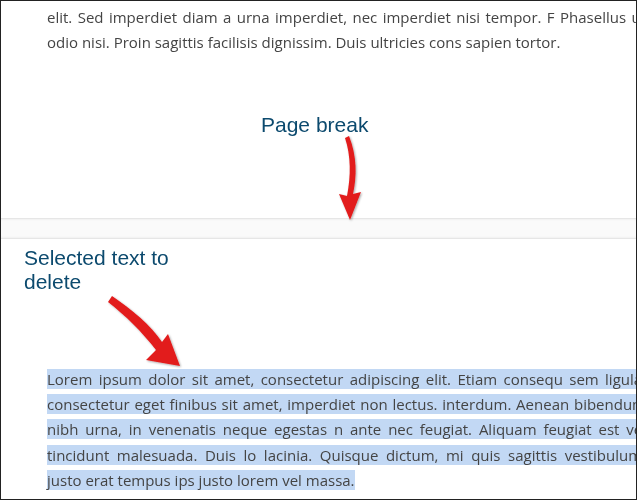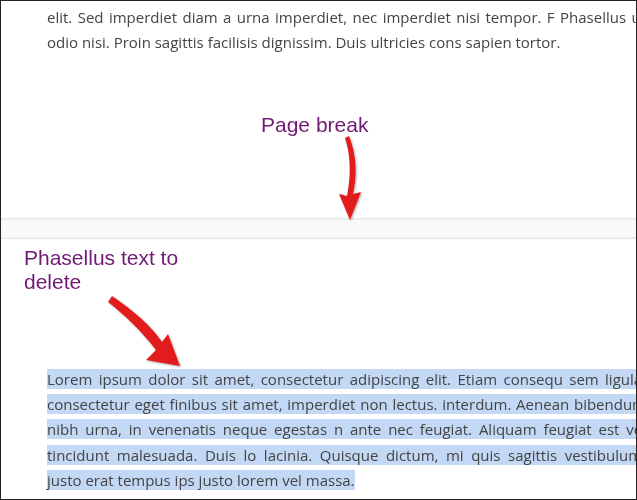--- a/index.html
+++ b/index.html
@@ -47,21 +47,21 @@
   .sel{
     background:#c2d8f4;
   }
   .selected-block{
     line-height:1.68;
     color:#444;
     text-align:justify;
   }
   .label{
     position:absolute;
-    color:#701a75;
+    color:#0c4a6e;
     font-family:Arial,"Segoe UI",sans-serif;
     font-size:21px;
     font-weight:400;
     line-height:1.15;
   }
   .label.pb{ left:260px; top:112px; }
   .label.sel-lab{ left:23px; top:245px; }
   .arrow{ position:absolute; }
   
 </style>
@@ -74,21 +74,21 @@
 
 <div class="page-break"></div>
 
 <div class="page-area" style="top:236px;">
   <div class="after-break-gap"></div>
   <div class="selected-block"><span class="sel">Lorem ipsum dolor sit amet, consectetur adipiscing elit. Etiam consequ sem ligula, consectetur eget finibus sit amet, imperdiet non lectus. interdum. Aenean bibendum nibh urna, in venenatis neque egestas n ante nec feugiat. Aliquam feugiat est vel tincidunt malesuada. Duis lo lacinia. Quisque dictum, mi quis sagittis vestibulum, justo erat tempus ips justo lorem vel massa.</span></div>
 </div>
 
 <div class="label pb">Page break</div>
 
-<div class="label sel-lab" style="white-space:pre;">Phasellus text to
+<div class="label sel-lab" style="white-space:pre;">Selected text to
 delete</div>
 
 <svg class="arrow" style="left:330px; top:133px;" width="40" height="90" viewBox="0 0 40 90">
   <defs>
     <filter id="ds1" x="-20%" y="-20%" width="140%" height="140%">
       <feDropShadow dx="1" dy="1" stdDeviation="1" flood-color="#000" flood-opacity="0.35"></feDropShadow>
     </filter>
   </defs>
   <path d="M18,2 C26,22 26,42 22,60 L30,58 L19,86 L8,60 L16,62 C20,42 20,22 14,4 Z" fill="#e21b1b" filter="url(#ds1)"></path>
 </svg>

